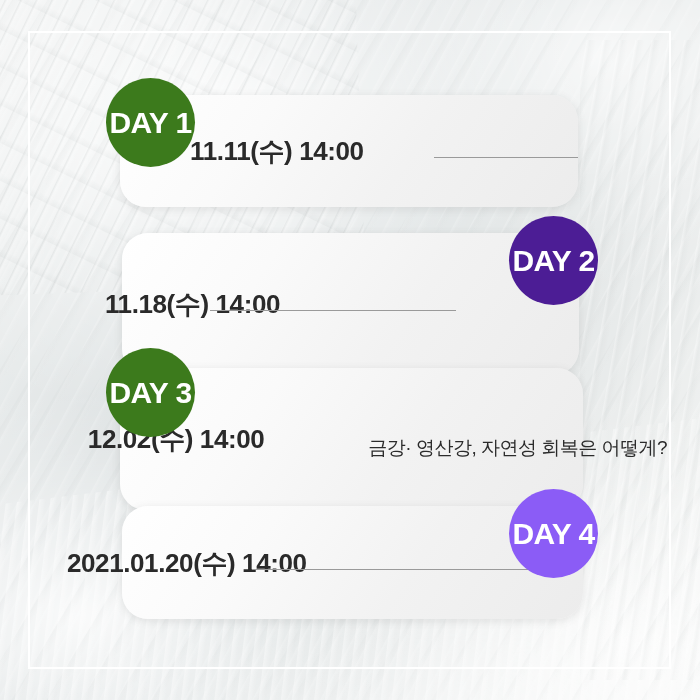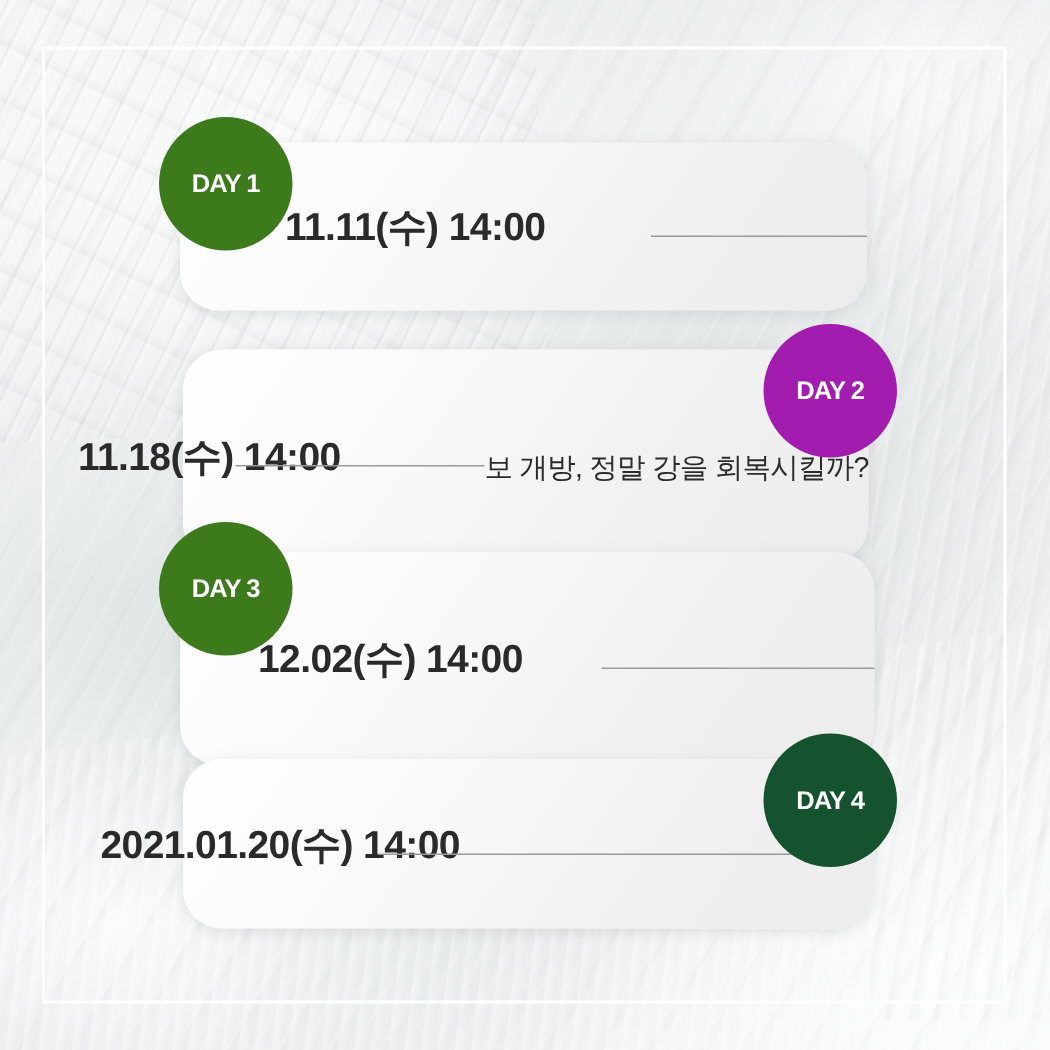--- a/index.html
+++ b/index.html
@@ -194,21 +194,21 @@
   
   .badge {
     position: absolute;
     width: 89px;
     height: 89px;
     border-radius: 50%;
     display: flex;
     align-items: center;
     justify-content: center;
     color: #ffffff;
-    font-size: 17px;
+    font-size: 30px;
     font-weight: 700;
     letter-spacing: -0.6px;
     line-height: 1;
     box-sizing: border-box;
     user-select: none;
   }
   .badge-1 { left: 106px; top: 78px;  }
   .badge-2 { left: 509px; top: 216px; }
   .badge-3 { left: 106px; top: 348px; }
   .badge-4 { left: 509px; top: 489px; }
@@ -235,40 +235,40 @@
     </div>
   </div>
   <div class="badge badge-1" style="background:#3c7a1c">
     <span>DAY 1</span>
   </div>
 
   <div class="card card-2">
     <div class="card-inner">
       <div class="card-date">11.18(수) 14:00</div>
       <div class="card-rule"></div>
-      <div class="card-title">보 개방, 정말 강을 회복시킬까?</div>
-    </div>
-  </div>
-  <div class="badge badge-2" style="background:#a21caf">
+    </div>
+  </div>
+  <div class="badge badge-2" style="background:#4c1d95">
     <span>DAY 2</span>
   </div>
 
   <div class="card card-3">
     <div class="card-inner">
       <div class="card-date">12.02(수) 14:00</div>
       <div class="card-rule"></div>
+      <div class="card-title">금강· 영산강, 자연성 회복은 어떻게?</div>
     </div>
   </div>
   <div class="badge badge-3" style="background:#3c7a1c">
     <span>DAY 3</span>
   </div>
 
   <div class="card card-4">
     <div class="card-inner">
       <div class="card-date">2021.01.20(수) 14:00</div>
       <div class="card-rule"></div>
     </div>
   </div>
-  <div class="badge badge-4" style="background:#14532d">
+  <div class="badge badge-4" style="background:#8b5cf6">
     <span>DAY 4</span>
   </div>
 
 </div>
 
 </body></html>

